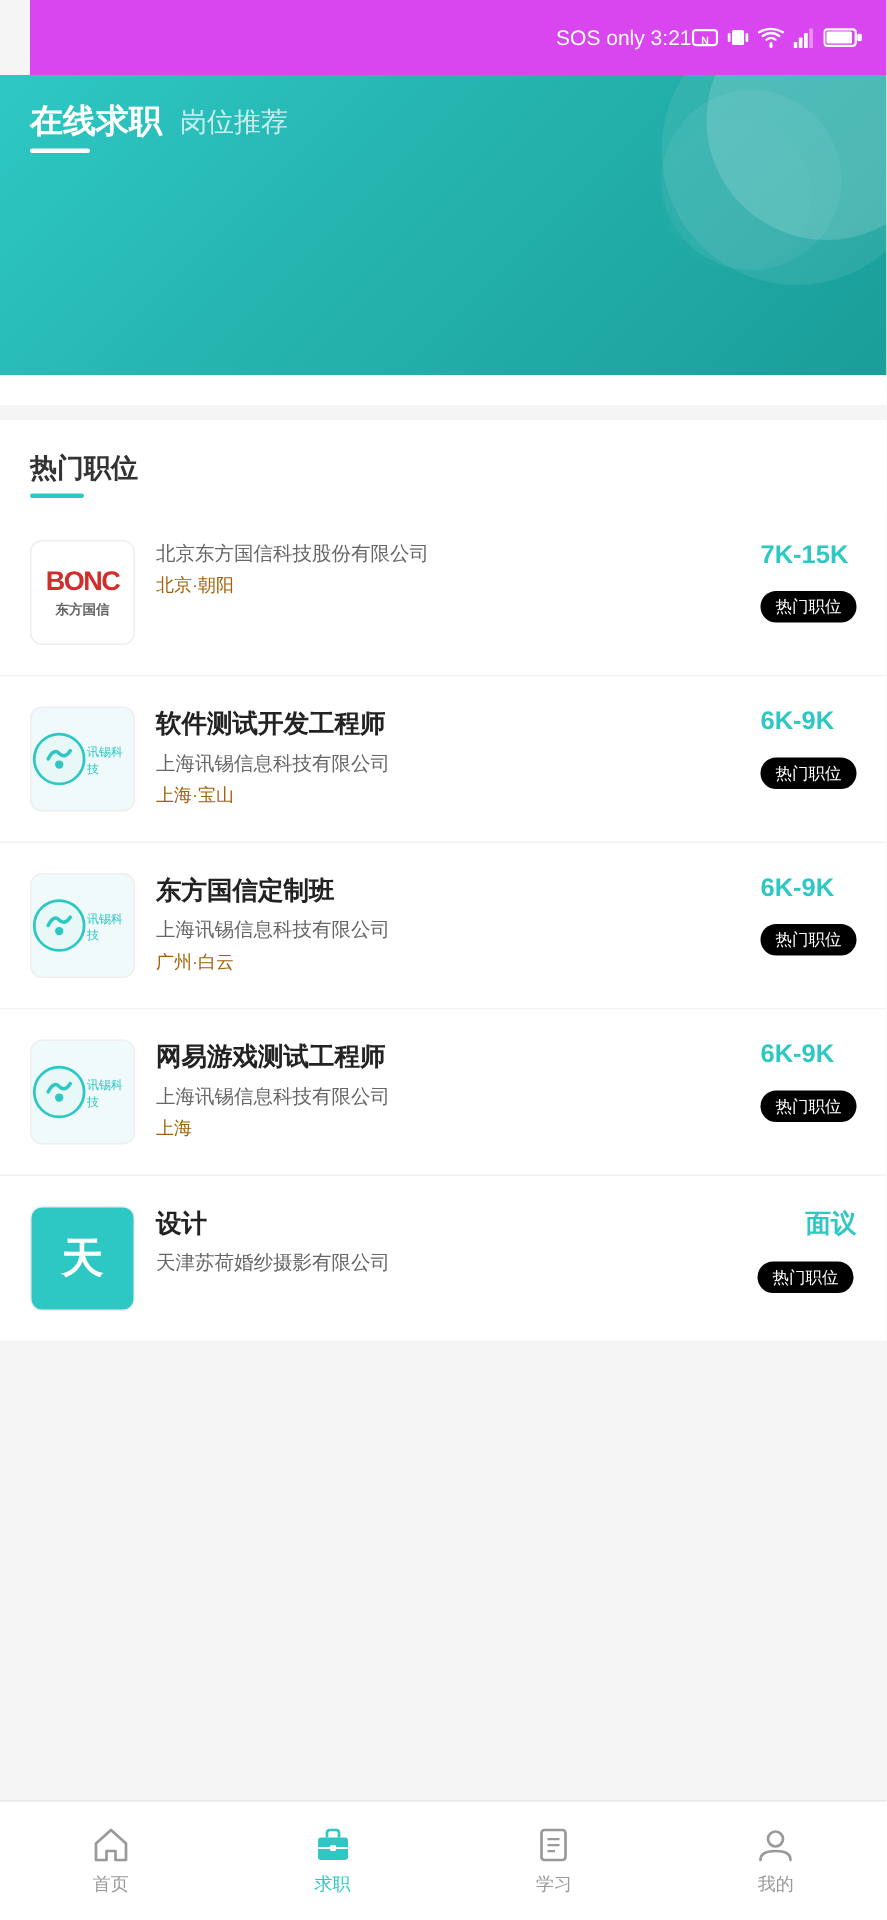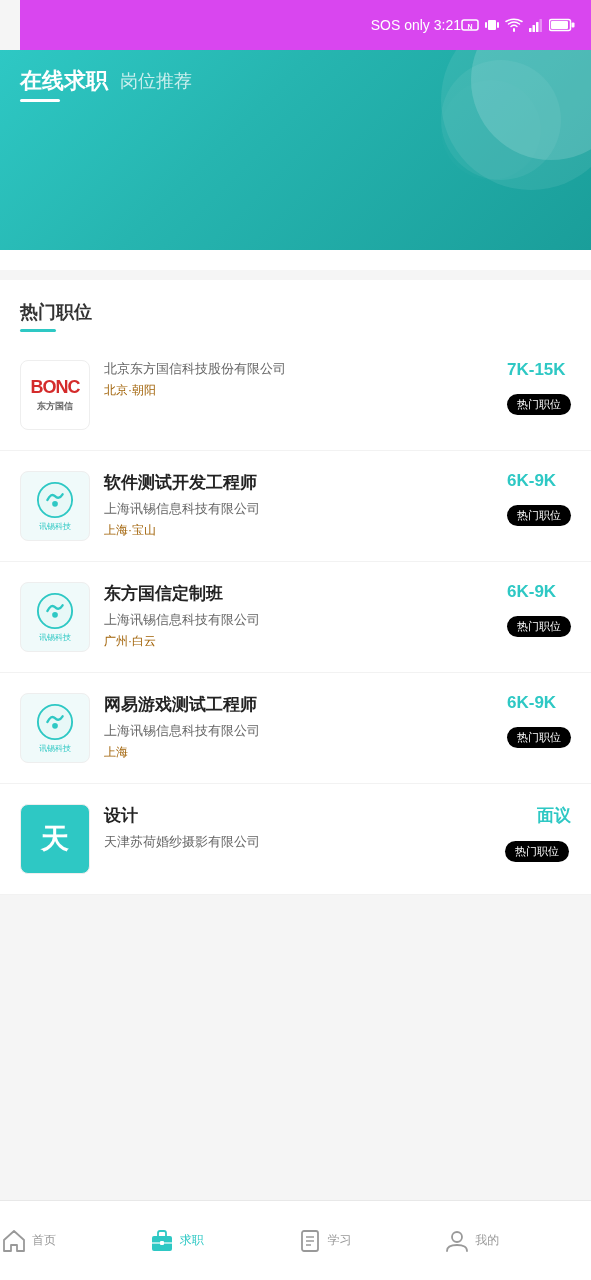--- a/index.html
+++ b/index.html
@@ -177,21 +177,21 @@
       letter-spacing: -1px;
     }
     .bonc-text-sub {
       font-size: 9px;
       color: #666;
       margin-top: 2px;
       font-weight: 700;
     }
     .xunxi-logo {
       display: flex;
-      flex-direction: column;
+      flex-direction: row;
       align-items: center;
     }
     .xunxi-icon {
       width: 38px;
       height: 38px;
     }
     .xunxi-text {
       font-size: 8px;
       color: #2ec8c4;
       margin-top: 2px;
@@ -251,21 +251,21 @@
       height: 80px;
       background: #fff;
       border-top: 1px solid #e8e8e8;
       display: flex;
       align-items: center;
       justify-content: space-around;
       z-index: 100;
     }
     .nav-item {
       display: flex;
-      flex-direction: row;
+      flex-direction: column;
       align-items: center;
       gap: 4px;
       cursor: pointer;
       flex: 1;
     }
     .nav-icon {
       width: 28px;
       height: 28px;
       display: flex;
       align-items: center;

